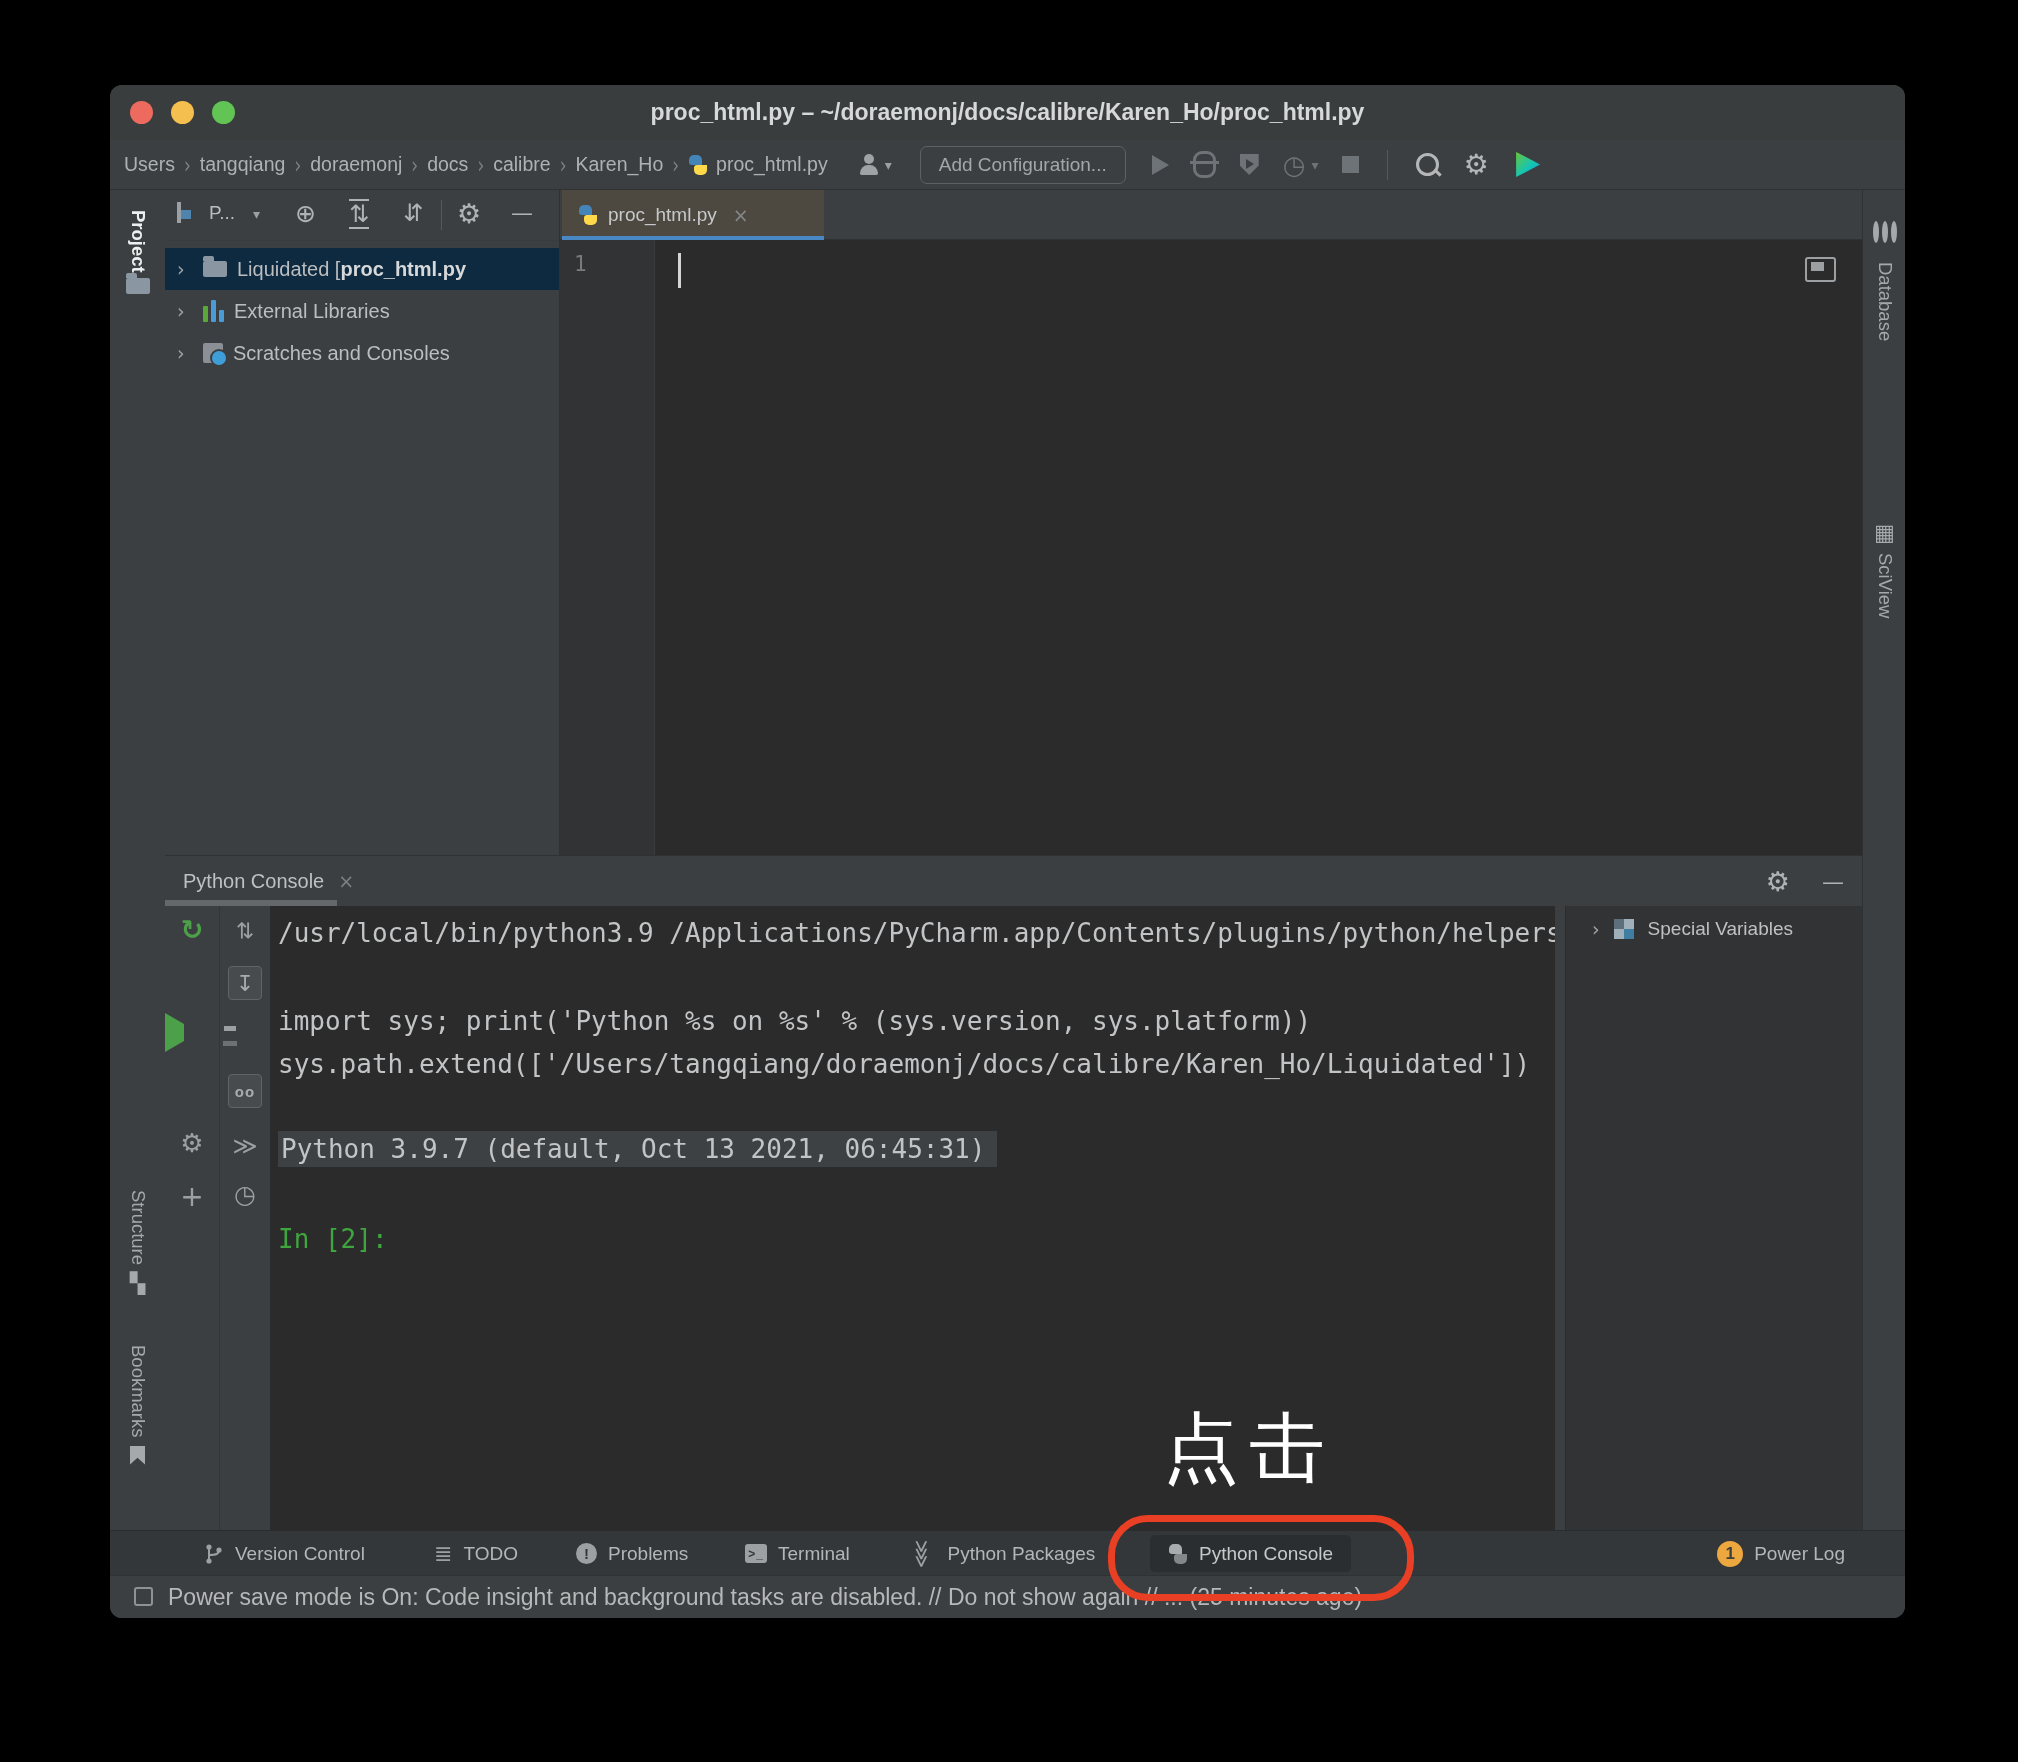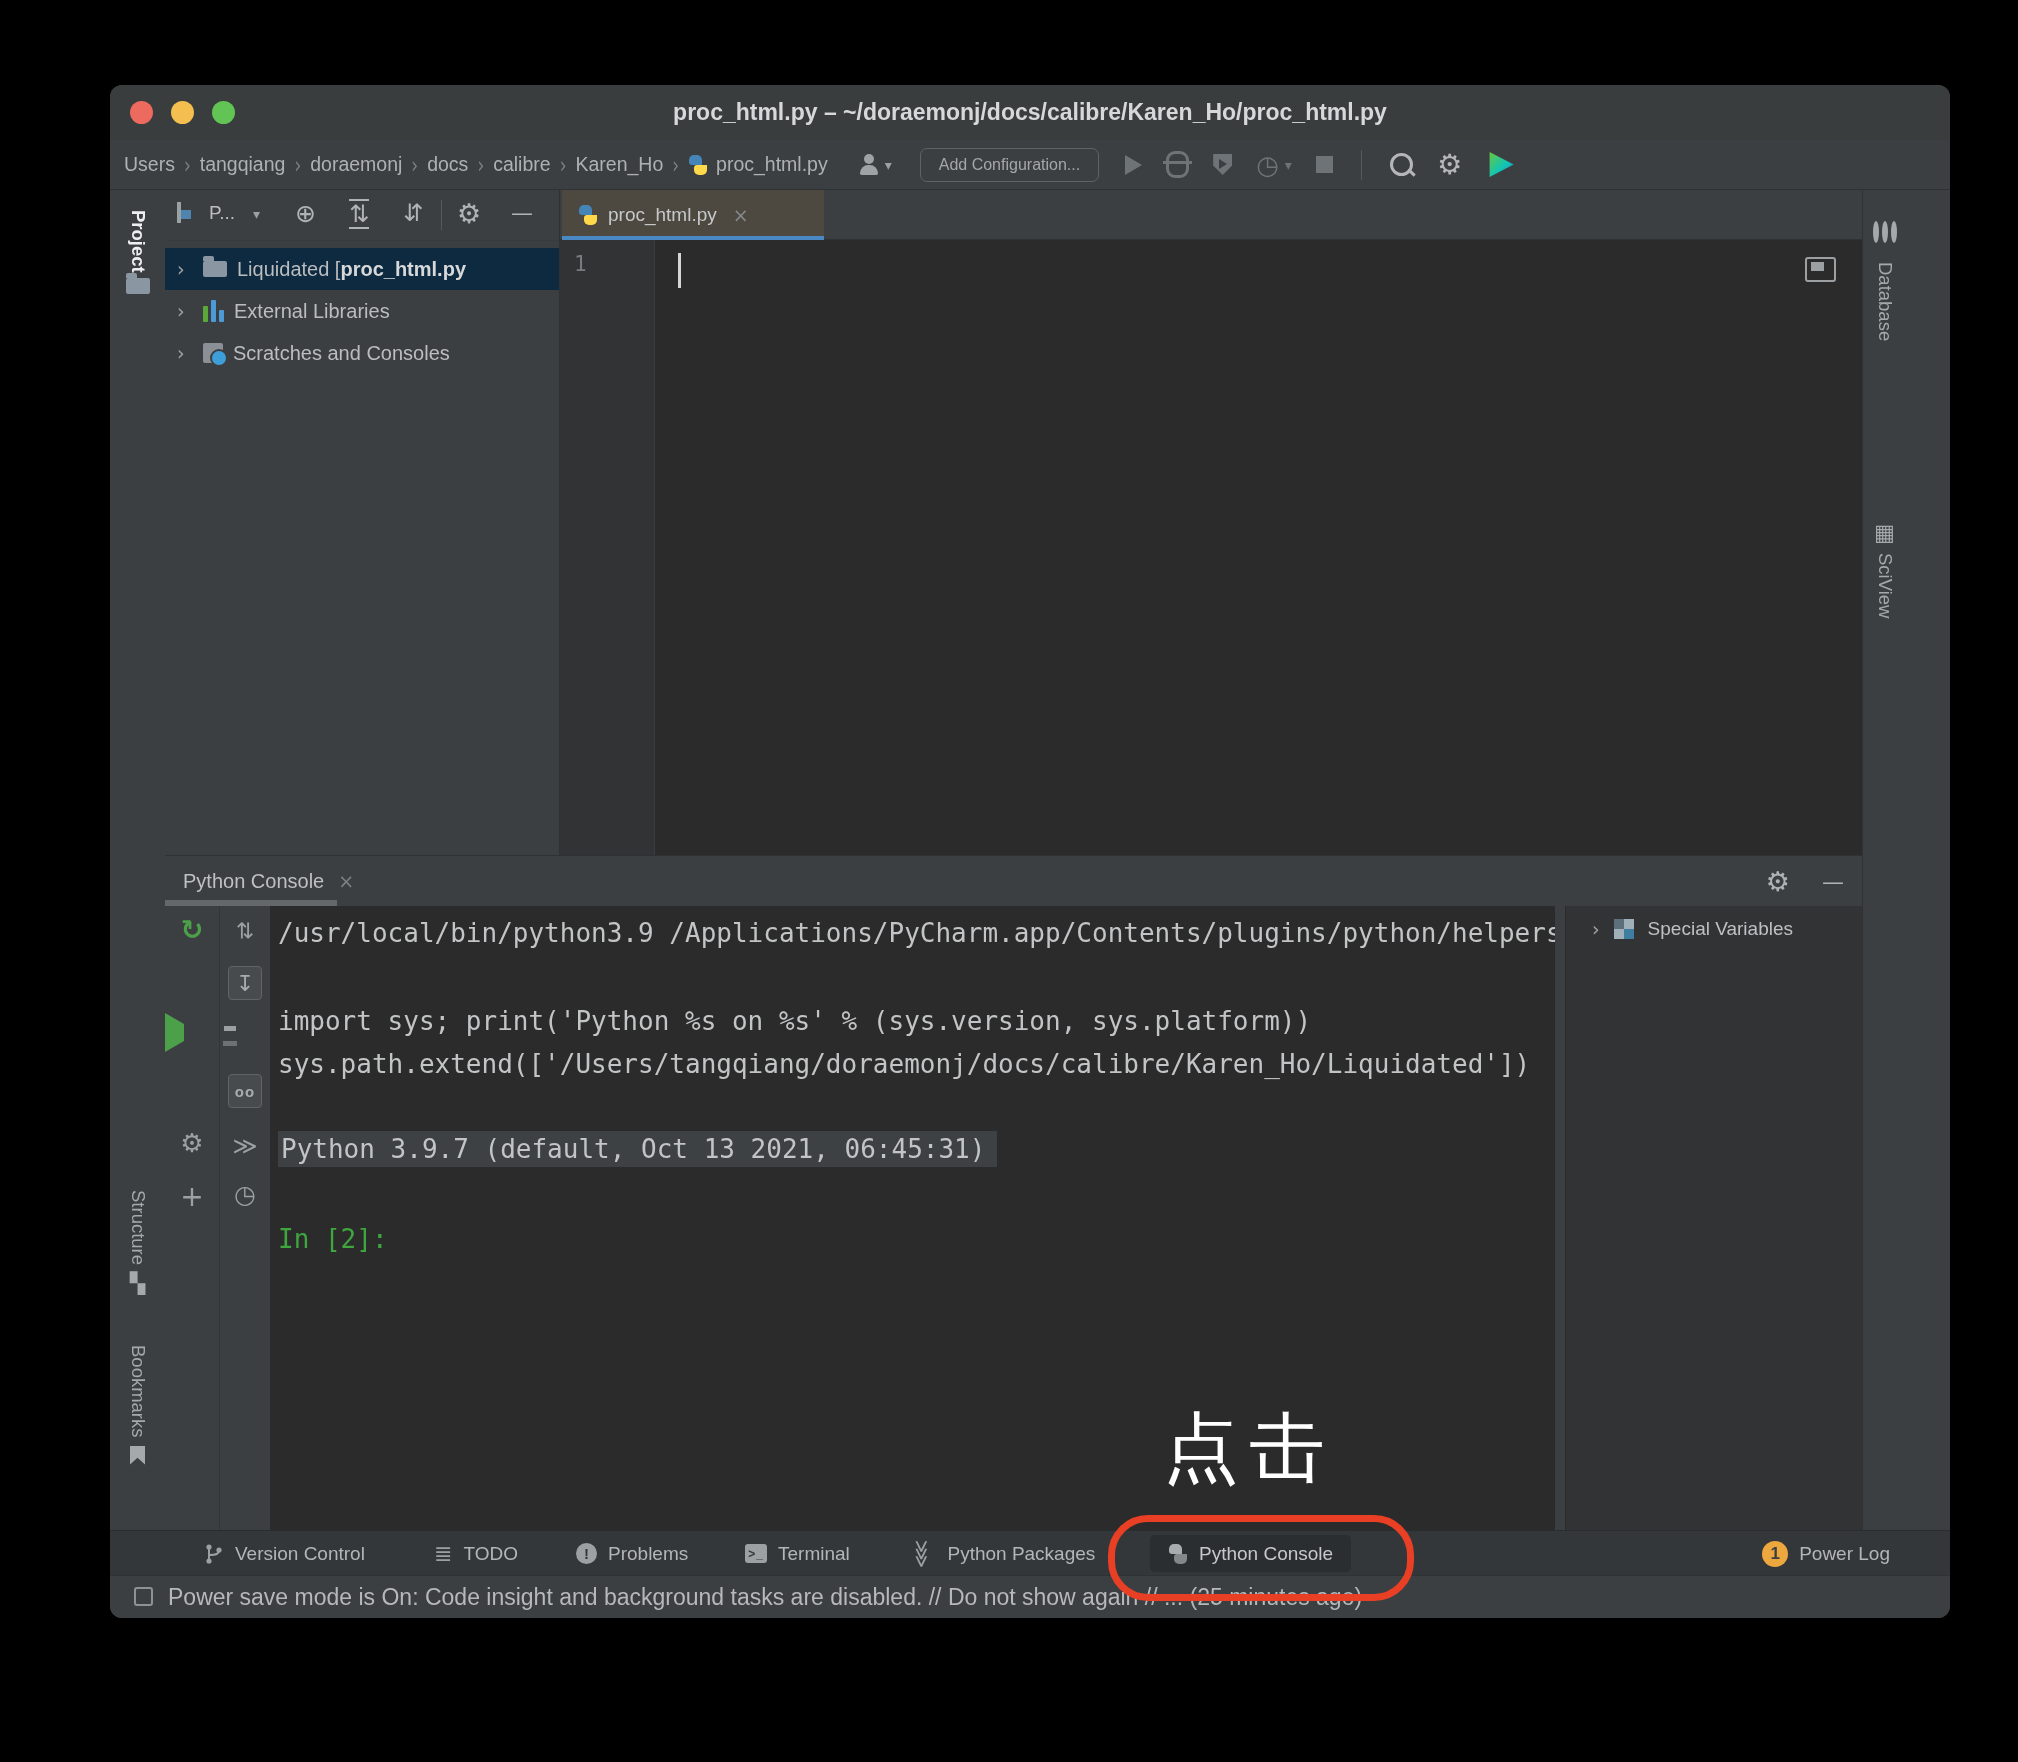--- a/index.html
+++ b/index.html
@@ -1,31 +1,31 @@
 <!DOCTYPE html>
 <html><head>
 <meta charset="utf-8">
 <style>
   html,body{margin:0;padding:0;width:2018px;height:1762px;background:#000;overflow:hidden;
     font-family:"Liberation Sans",sans-serif;-webkit-font-smoothing:antialiased;}
   .abs{position:absolute;}
   .win{position:absolute;left:110px;top:85px;width:1795px;height:1533px;background:#3c3f41;
-    border-radius:12px;overflow:hidden;box-shadow:0 18px 60px rgba(0,0,0,.7);padding-left:45px;}
+    border-radius:12px;overflow:hidden;box-shadow:0 18px 60px rgba(0,0,0,.7);}
   
   .titlebar{position:absolute;left:0;top:0;width:100%;height:55px;background:#3a3d3e;}
   .tl{position:absolute;top:16px;width:23px;height:23px;border-radius:50%;}
   .title{position:absolute;left:0;right:0;top:0;height:55px;line-height:55px;text-align:center;
     color:#d6d8da;font-size:23px;font-weight:bold;}
   
   .nav{position:absolute;left:0;top:55px;width:100%;height:50px;display:flex;align-items:center;
     padding-left:14px;box-sizing:border-box;border-bottom:1px solid #2f3234;background:#3c3f41;}
   .bc{color:#aeb1b3;font-size:19.5px;white-space:nowrap;}
   .bc-sep{color:#7d8082;font-size:17px;margin:0 9px;transform:scaleY(1.4);display:inline-block;}
   .addcfg{margin-left:28px;padding:7px 18px;border:1.5px solid #5e6264;border-radius:7px;
-    color:#a4a7a9;font-size:16px;white-space:nowrap;}
+    color:#a4a7a9;font-size:19px;white-space:nowrap;}
   .runicons{display:flex;align-items:center;margin-left:26px;gap:24px;}
   .tri{width:0;height:0;border-left:17px solid #6d7376;border-top:10px solid transparent;border-bottom:10px solid transparent;}
   .bug{width:17px;height:21px;border:3px solid #6d7376;border-radius:9px;position:relative;}
   .bug:before{content:"";position:absolute;left:-6px;right:-6px;top:7px;height:3px;background:#6d7376;}
   .shield{width:19px;height:21px;background:#6d7376;clip-path:polygon(0 0,100% 0,100% 55%,50% 100%,0 55%);position:relative;}
   .shield:after{content:"";position:absolute;left:6px;top:5px;border-left:8px solid #3c3f41;border-top:5px solid transparent;border-bottom:5px solid transparent;}
   .stopsq{width:17px;height:17px;background:#6d7376;}
   .sep-v{width:1px;height:30px;background:#55595b;margin:0 4px;}
   .search{width:17px;height:17px;border:3px solid #b4b6b8;border-radius:50%;position:relative;}
   .search:after{content:"";position:absolute;left:14px;top:15px;width:9px;height:3px;background:#b4b6b8;transform:rotate(45deg);}

